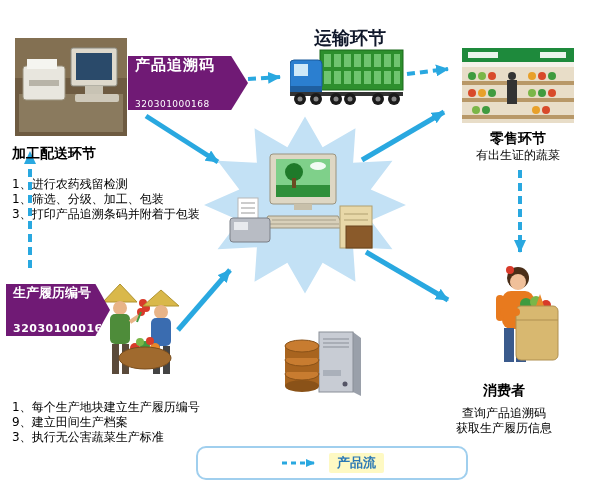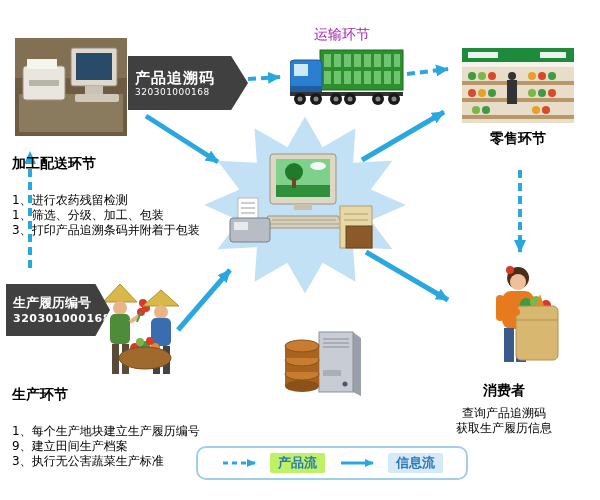--- a/index.html
+++ b/index.html
@@ -6,41 +6,41 @@
   .canvas{
     position:relative;width:600px;height:500px;background:#fff;overflow:hidden;
     font-family:"DejaVu Sans","Liberation Sans",sans-serif;color:#000;
   }
   svg{display:block;}
   .arrows{position:absolute;left:0;top:0;z-index:1;}
   .burst{position:absolute;left:202px;top:112px;z-index:2;}
   .art{position:absolute;z-index:3;}
   .txt{position:absolute;z-index:4;}
   .ribbon{
-    position:absolute;z-index:4;background:#404040;color:#fff;
+    position:absolute;z-index:4;background:#701a75;color:#fff;
     clip-path:polygon(0 0,86% 0,100% 50%,86% 100%,0 100%);
-    display:flex;flex-direction:column;justify-content:center;
+    display:flex;flex-direction:column;justify-content:space-between;
     padding-left:7px;box-sizing:border-box;
   }
   .ribbon .big{font-weight:bold;font-size:15px;letter-spacing:1px;line-height:18px;}
   .ribbon .small{font-size:9px;line-height:11px;letter-spacing:0.5px;}
   .ribbon2 .big{font-size:13px;letter-spacing:0;}
   .ribbon2 .small{font-size:11px;font-weight:bold;line-height:14px;}
   .h1{font-weight:bold;font-size:14px;}
-  .list{font-size:12px;line-height:15px;margin-top:20px;white-space:nowrap;}
+  .list{font-size:12px;line-height:15px;margin-top:14px;white-space:nowrap;}
   .center{text-align:center;}
-  .red{color:#a21caf;font-weight:normal;font-size:14px;}
+  .red{color:#0f172a;font-weight:bold;font-size:18px;}
   .legend{
     position:absolute;left:196px;top:446px;width:268px;height:30px;z-index:5;
     border:2px solid #a0cfee;border-radius:10px;background:#fff;
     display:flex;align-items:center;justify-content:center;gap:14px;
   }
   .legend .item{display:flex;align-items:center;gap:5px;}
   .legend .lbl{font-size:13px;font-weight:bold;color:#2b78b5;padding:1px 8px;border-radius:2px;}
-  .lbl.product{background:#bef264;}
+  .lbl.product{background:#fef9c3;}
   .lbl.info{background:#d6e9f8;}
   .sub12{font-size:12px;line-height:15px;}
 </style>
 </head>
 <body>
 
 <div class="canvas">
 
   <svg class="arrows" width="600" height="500" viewBox="0 0 600 500">
     <defs>
@@ -175,23 +175,24 @@
         <circle cx="24" cy="62" r="4" fill="#3f9b3f"></circle>
       <circle cx="74" cy="62" r="4" fill="#e8a02a"></circle>
         <circle cx="84" cy="62" r="4" fill="#d84a2a"></circle>
     </g>
     <circle cx="50" cy="28" r="4" fill="#333"></circle>
     <rect x="45" y="32" width="10" height="24" fill="#333"></rect>
   </svg>
 
   <div class="txt center" style="left:462px;top:130px;width:112px;">
     <div class="h1">零售环节</div>
-  </div>
-
-  <div class="txt" style="left:12px;top:155px;">
+    <div class="sub12">有出生证的蔬菜</div>
+  </div>
+
+  <div class="txt" style="left:12px;top:145px;">
     <div class="h1">加工配送环节</div>
     <div class="list">
       <div>1、进行农药残留检测</div>
       <div>1、筛选、分级、加工、包装</div>
       <div>3、打印产品追溯条码并附着于包装</div>
     </div>
   </div>
 
   <div class="ribbon ribbon2" style="left:6px;top:284px;width:104px;height:52px;">
     <div class="big">生产履历编号</div>
@@ -216,21 +217,20 @@
     <rect x="78" y="68" width="7" height="28" fill="#444"></rect>
     <circle cx="50" cy="70" r="5" fill="#d83a2a"></circle>
     <circle cx="60" cy="68" r="5" fill="#3f9b3f"></circle>
     <circle cx="70" cy="70" r="5" fill="#e8882a"></circle>
     <circle cx="55" cy="64" r="4" fill="#7ab648"></circle>
     <circle cx="65" cy="63" r="4" fill="#d83a2a"></circle>
     <ellipse cx="60" cy="80" rx="26" ry="11" fill="#a06a2e" stroke="#7a4e1e"></ellipse>
   </svg>
 
   <div class="txt" style="left:12px;top:386px;">
-    <div class="h1">生产环节</div>
     <div class="list">
       <div>1、每个生产地块建立生产履历编号</div>
       <div>9、建立田间生产档案</div>
       <div>3、执行无公害蔬菜生产标准</div>
     </div>
   </div>
 
   <svg class="art" style="left:283px;top:326px;" width="82" height="80" viewBox="0 0 82 80">
     <polygon points="36,6 70,6 78,12 78,70 70,66 36,66" fill="#9aa0aa"></polygon>
     <rect x="36" y="6" width="34" height="60" fill="#c8ccd4" stroke="#8a8f98"></rect>
@@ -277,26 +277,15 @@
       <svg width="44" height="12" viewBox="0 0 44 12">
         <defs>
           <marker id="la1" markerWidth="10" markerHeight="10" refX="8" refY="4" orient="auto" markerUnits="userSpaceOnUse">
             <path d="M0,0 L9,4 L0,8 z" fill="#29a8e0"></path>
           </marker>
         </defs>
         <line x1="2" y1="6" x2="34" y2="6" stroke="#29a8e0" stroke-width="3" stroke-dasharray="5 4" marker-end="url(#la1)"></line>
       </svg>
       <span class="lbl product">产品流</span>
     </div>
-    <div class="item">
-      <svg width="44" height="12" viewBox="0 0 44 12">
-        <defs>
-          <marker id="la2" markerWidth="10" markerHeight="10" refX="8" refY="4" orient="auto" markerUnits="userSpaceOnUse">
-            <path d="M0,0 L9,4 L0,8 z" fill="#29a8e0"></path>
-          </marker>
-        </defs>
-        <line x1="2" y1="6" x2="34" y2="6" stroke="#29a8e0" stroke-width="3" marker-end="url(#la2)"></line>
-      </svg>
-      <span class="lbl info">信息流</span>
-    </div>
   </div>
 
 </div>
 
 </body></html>

